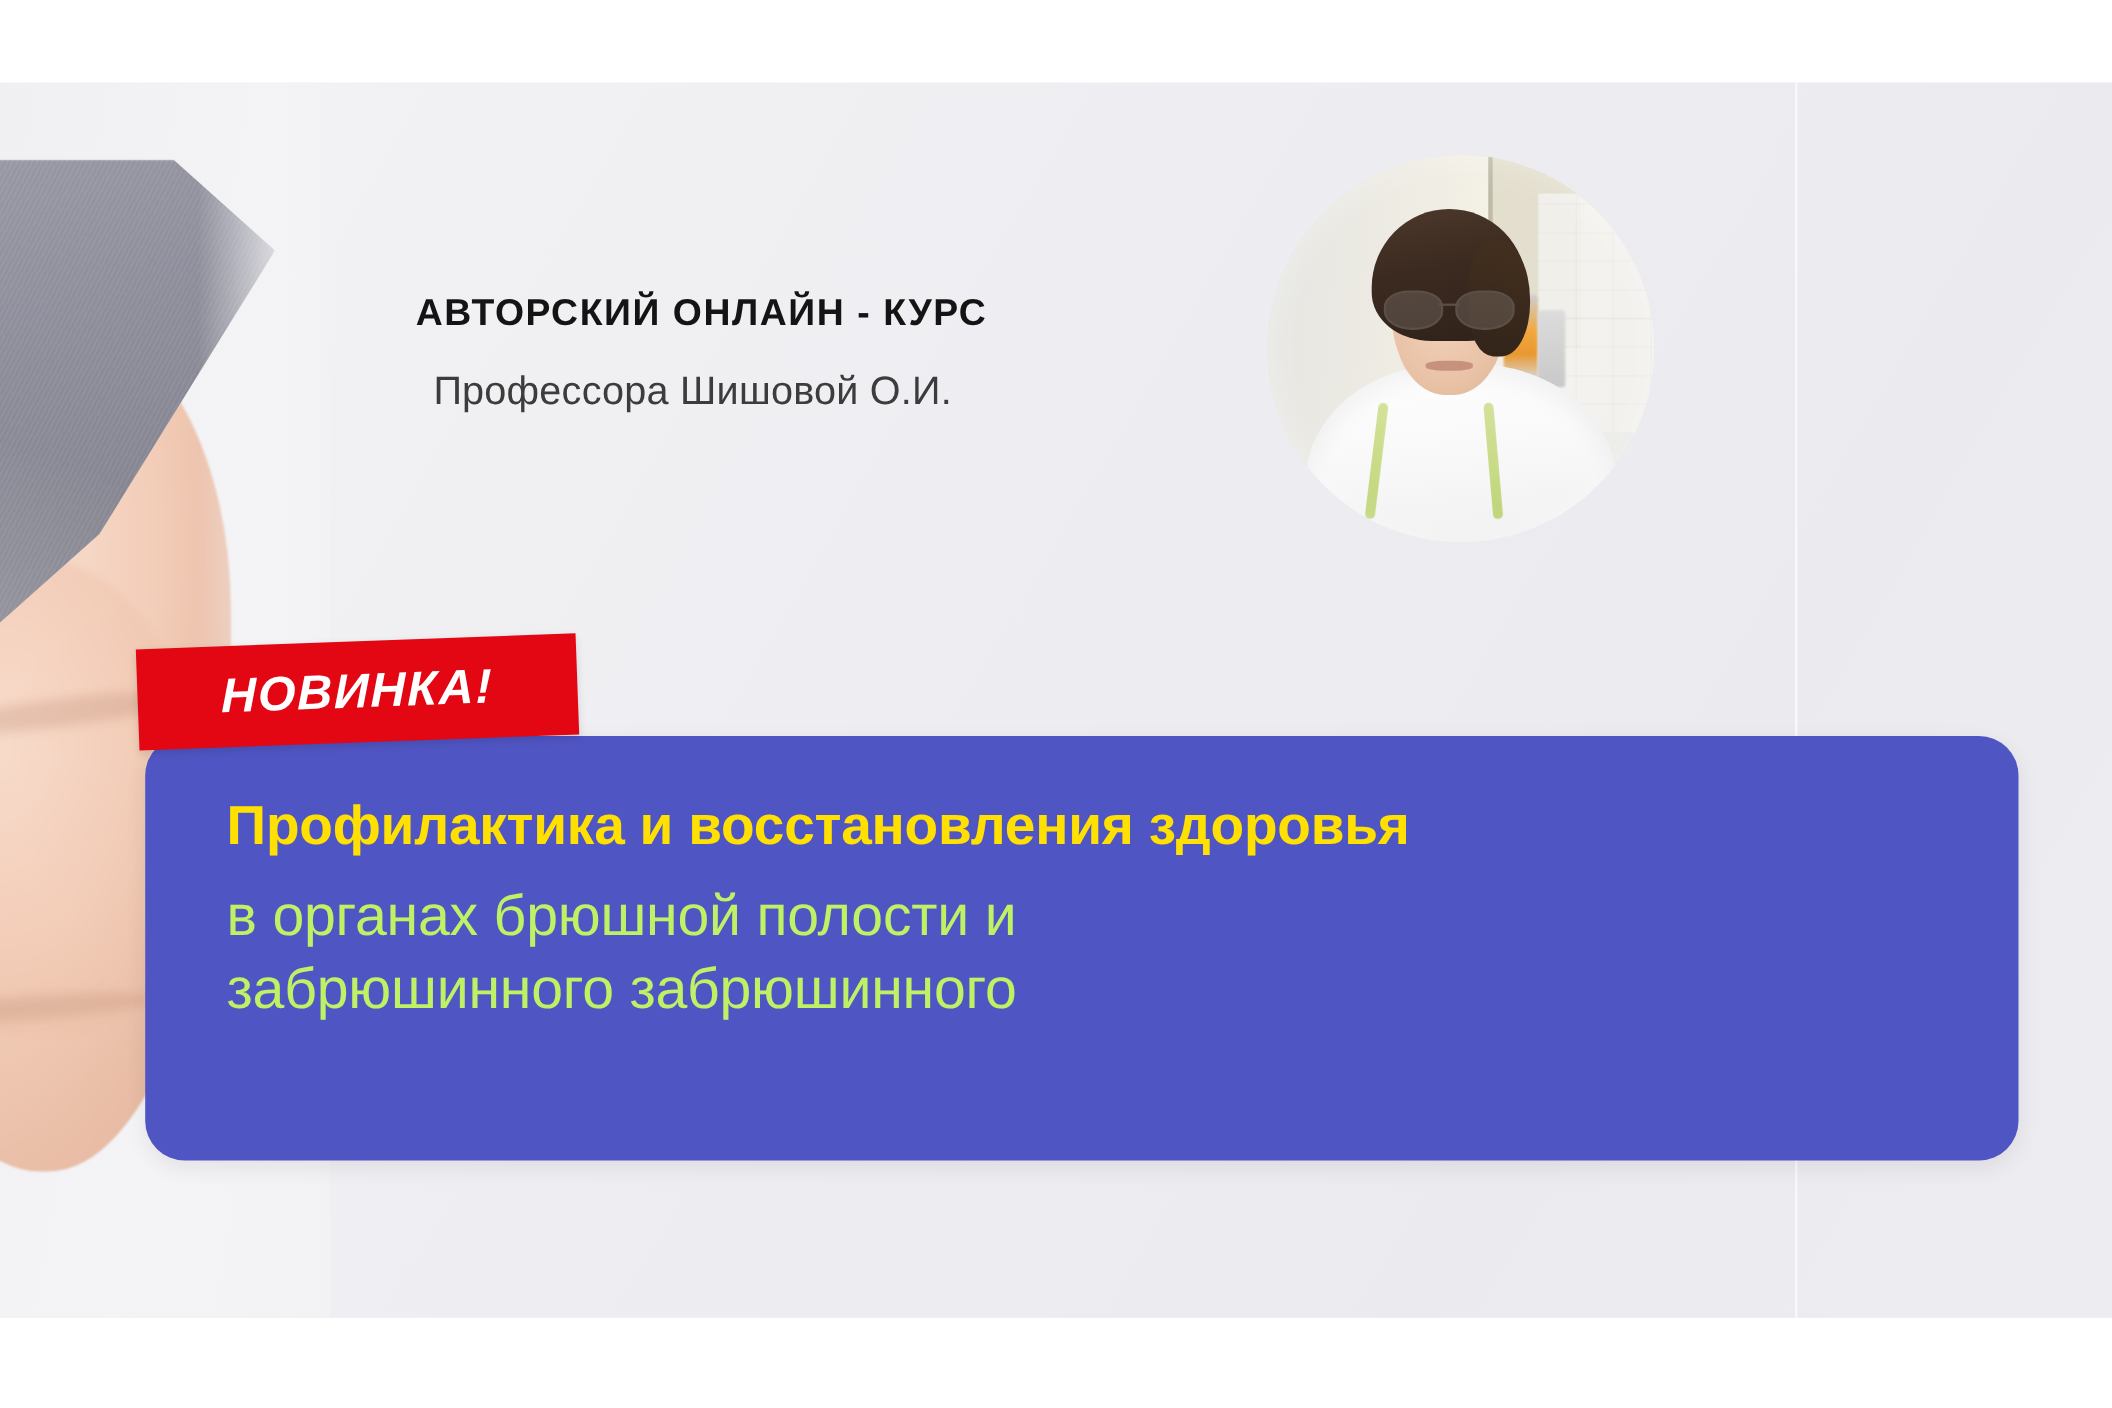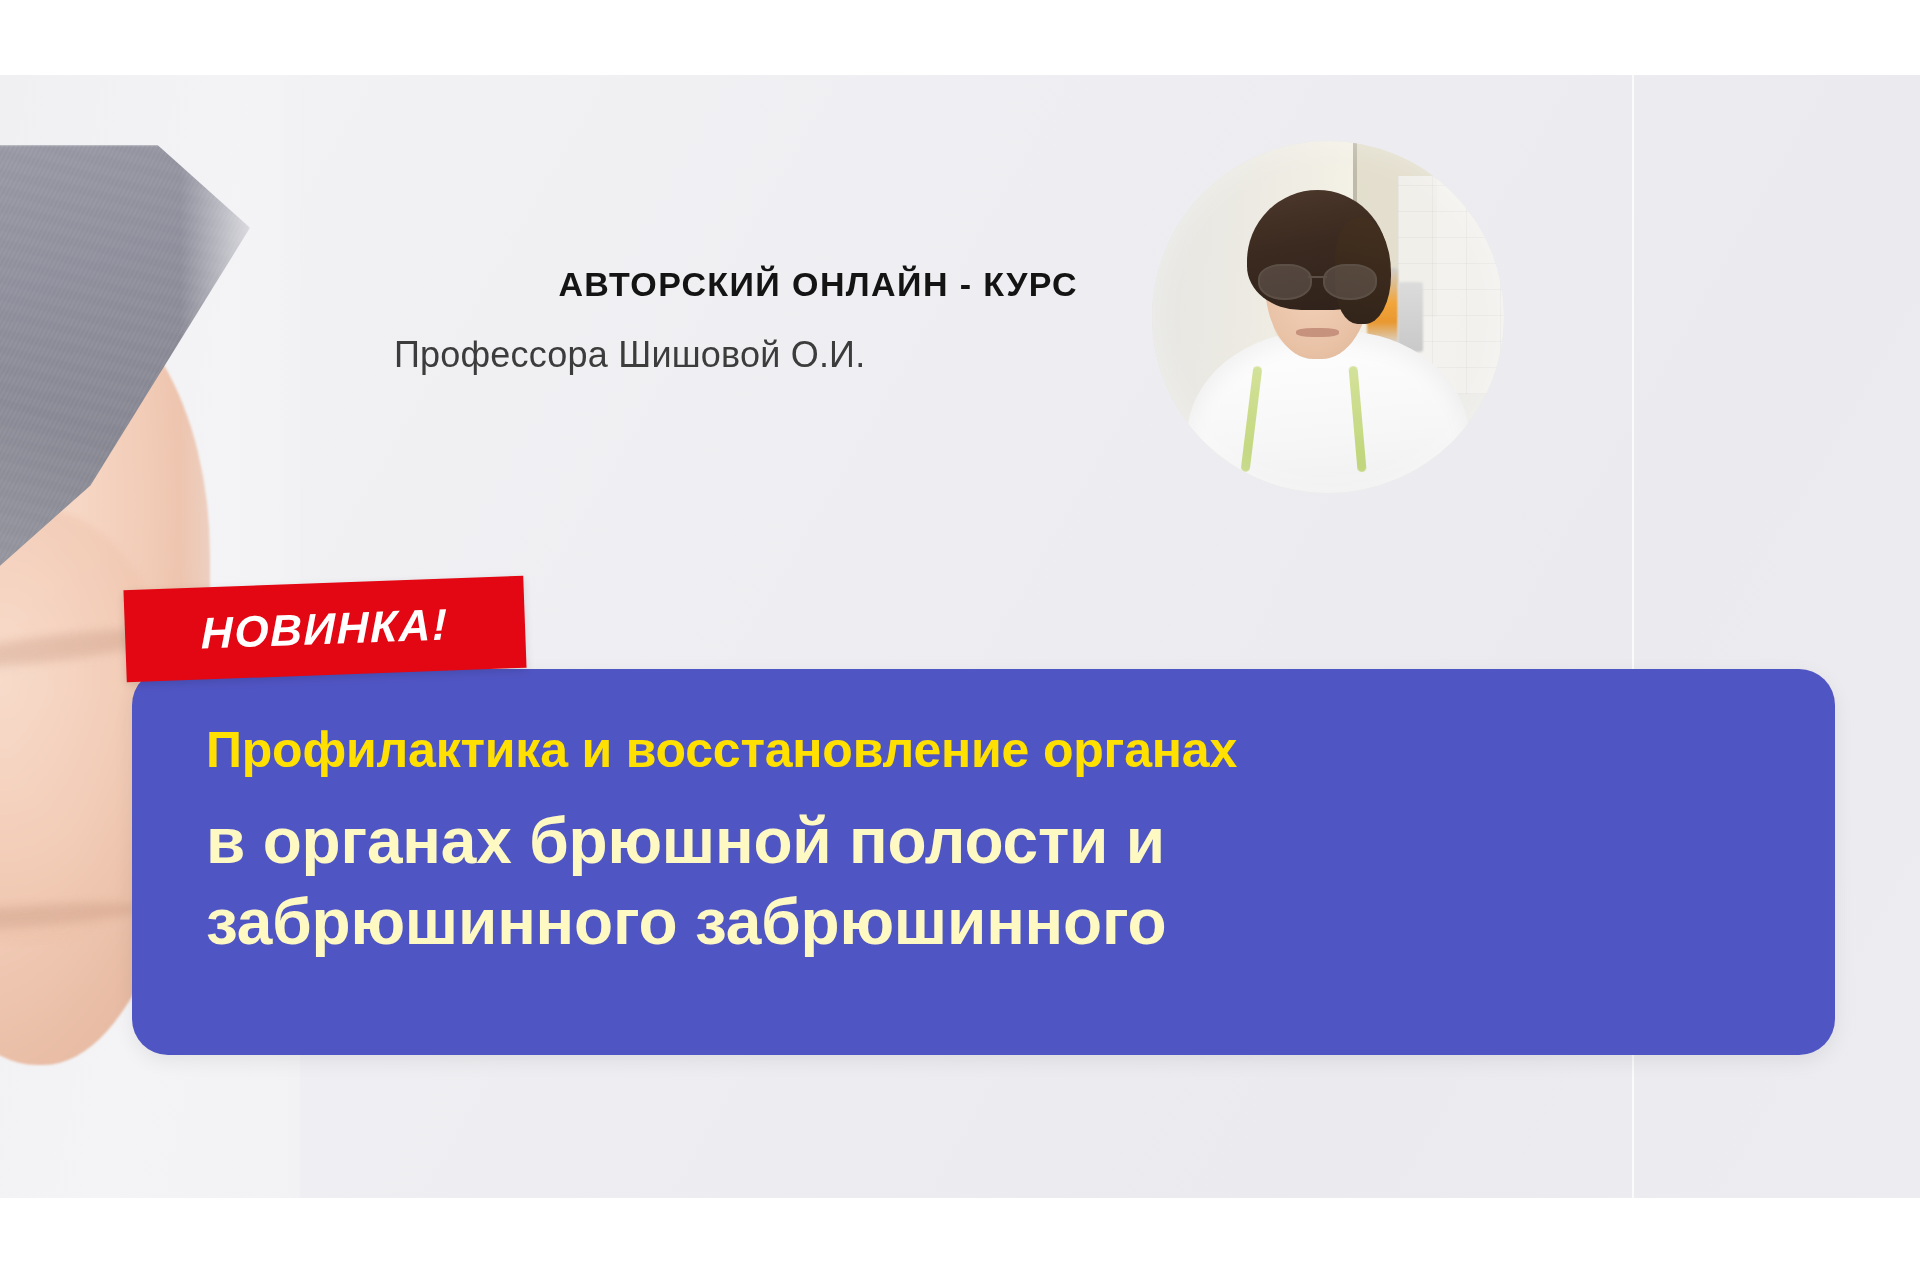--- a/index.html
+++ b/index.html
@@ -132,21 +132,20 @@
     top: 190px;
     width: 700px;
   }
   .kicker {
     font-size: 34px;
     font-weight: 700;
     letter-spacing: 1.4px;
     color: #141414;
     margin: 0 0 30px 0;
     white-space: nowrap;
-    text-align: right;
   }
   .subkicker {
     font-size: 36px;
     font-weight: 400;
     color: #3c3c3c;
     letter-spacing: 0.2px;
     margin: 16px;
     white-space: nowrap;
   }
 
@@ -330,23 +329,23 @@
   .head-yellow {
     font-size: 50px;
     font-weight: 700;
     color: #FFE000;
     letter-spacing: -0.2px;
     line-height: 1.08;
     margin: 0 0 24px 0;
     white-space: nowrap;
   }
   .head-white {
-    font-size: 64px;
-    font-weight: 700;
-    color: #fef9c3;
+    font-size: 52px;
+    font-weight: 400;
+    color: #bef264;
     letter-spacing: -0.2px;
     line-height: 1.26;
     margin: 0;
     white-space: nowrap;
   }
 
   
   #desc {
     position: absolute;
     left: 200px;
@@ -410,21 +409,21 @@
       <div class="mouth"></div>
       <div class="vignette"></div>
     </div>
 
     <div id="novinka">
       <span class="label">НОВИНКА!</span>
     </div>
 
     <div id="blue-card">
       <div class="inner">
-        <p class="head-yellow">Профилактика и восстановление органах</p>
+        <p class="head-yellow">Профилактика и восстановления здоровья</p>
         <p class="head-white">в органах брюшной полости и</p>
         <p class="head-white">забрюшинного забрюшинного</p>
       </div>
     </div>
 
     <div id="desc">
     </div>
 
   </div>
 </div>

